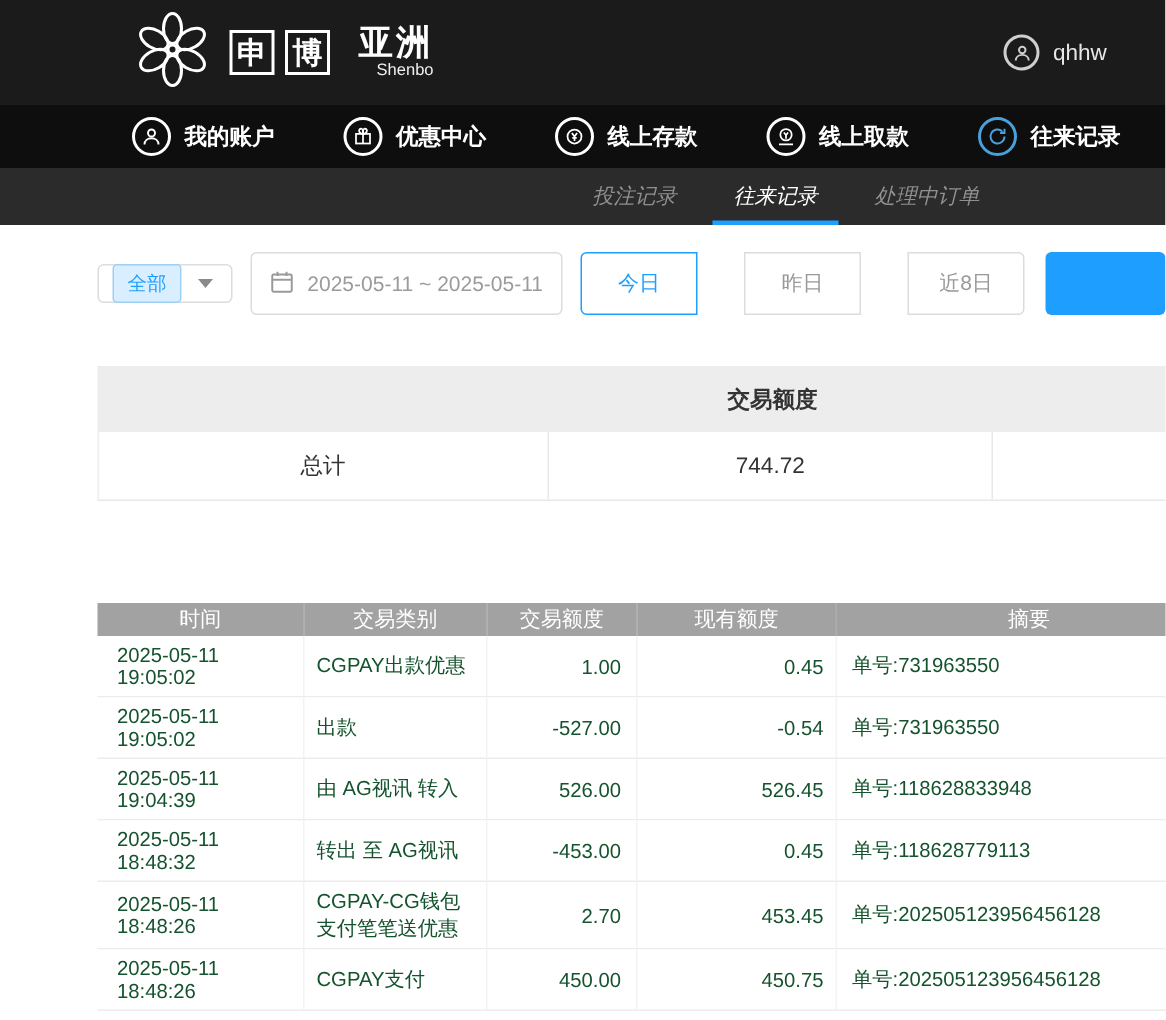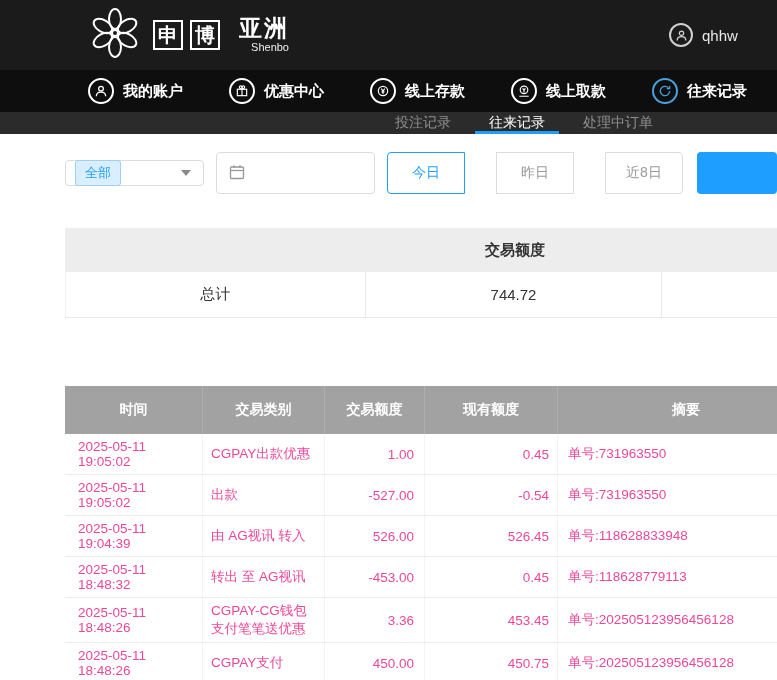--- a/index.html
+++ b/index.html
@@ -25,22 +25,22 @@
   
   .mainnav { height:42px; background:#0e0e0e; display:flex; align-items:center;
     padding-left:88px; gap:46px; }
   .nav-item { display:flex; align-items:center; gap:9px; color:#fff;
     font-size:15px; font-weight:bold; white-space:nowrap; cursor:pointer; }
   .nav-icon { width:26px; height:26px; border:2px solid #fff; border-radius:50%;
     display:flex; align-items:center; justify-content:center; flex:0 0 auto; }
   .nav-item.active .nav-icon { border-color:#4aa0dc; }
 
   
-  .subnav { height:22px; background:#2b2b2b; display:flex; align-items:stretch;
-    padding-left:381px; gap:10px; }
+  .subnav { height:38px; background:#2b2b2b; display:flex; align-items:stretch;
+    padding-left:381px; gap:10px;font-style:italic; }
   .tab { display:flex; align-items:center; padding:3px 14px 0 14px; font-size:14px;
     color:#8f8f8f; cursor:pointer; border-bottom:3px solid transparent; }
   .tab.active { color:#fff; border-bottom-color:#1e9fff; }
 
   
   .content { padding:10px 0 0 65px; }
 
   .filter-row { display:flex; align-items:center; margin-top:8px; }
   .select-box { width:200px; height:26px; border:1px solid #dcdcdc; border-radius:4px;
     background:#fff; display:flex; align-items:center; justify-content:space-between;
@@ -68,25 +68,25 @@
   .summary-header { height:44px; background:#ededed; display:flex; align-items:center;
     justify-content:center; font-size:15px; font-weight:bold; color:#333; }
   .summary-row { display:flex; border-bottom:1px solid #e8e8e8; border-left:1px solid #eee; }
   .summary-cell { height:45px; display:flex; align-items:center; justify-content:center;
     font-size:15px; color:#333; border-right:1px solid #e8e8e8; }
   .sc1 { width:300px; } .sc2 { width:297px; } .sc3 { width:303px; }
 
   
   .records-table { width:750px; margin-top:68px; }
   .thead { display:flex; }
-  .th { background:#a2a2a2; color:#fff; height:48px; display:flex; align-items:center;
-    justify-content:center; font-size:14px; border-right:1px solid #aeaeae;font-weight:bold; }
+  .th { background:#a2a2a2; color:#fff; height:22px; display:flex; align-items:center;
+    justify-content:center; font-size:14px; border-right:1px solid #aeaeae; }
   .trow { display:flex; border-bottom:1px solid #ececec; background:#fff; }
   .c { display:flex; align-items:center; min-height:40px; font-size:13.5px;
-    color:#ec4899; border-right:1px solid #f3f3f3; }
+    color:#14532d; border-right:1px solid #f3f3f3; }
   .w-time { width:138px; } .w-type { width:122px; } .w-amount { width:100px; }
   .w-balance { width:133px; } .w-summary { width:257px; }
   .c-time { padding-left:13px; }
   .c-type { padding:4px 8px; line-height:1.35; }
   .c-amount { justify-content:flex-end; padding-right:10px; }
   .c-balance { justify-content:flex-end; padding-right:8px; }
   .c-summary { padding-left:10px; }
 </style>
 </head>
 <body>
@@ -187,20 +187,21 @@
     </div>
     <div class="date-box">
       <span>
         <svg width="16" height="16" viewBox="0 0 16 16" fill="none" stroke="#999" stroke-width="1.3">
           <rect x="1.5" y="3" width="13" height="11.5" rx="1"></rect>
           <line x1="1.5" y1="6.5" x2="14.5" y2="6.5"></line>
           <line x1="5" y1="1.2" x2="5" y2="4"></line>
             <line x1="11" y1="1.2" x2="11" y2="4"></line>
         </svg>
       </span>
+      <span>2025-05-11 ~ 2025-05-11</span>
     </div>
     <div class="quick-group">
       <div class="qbtn active">今日</div>
       <div class="qbtn">昨日</div>
       <div class="qbtn">近8日</div>
     </div>
     <button class="search-btn"></button>
   </div>
 
   <div class="summary-table">
@@ -249,21 +250,21 @@
     <div class="c c-time w-time">2025-05-11 18:48:32</div>
     <div class="c c-type w-type">转出 至 AG视讯</div>
     <div class="c c-amount w-amount">-453.00</div>
     <div class="c c-balance w-balance">0.45</div>
     <div class="c c-summary w-summary">单号:118628779113</div>
   </div>
 
   <div class="trow">
     <div class="c c-time w-time">2025-05-11 18:48:26</div>
     <div class="c c-type w-type">CGPAY-CG钱包支付笔笔送优惠</div>
-    <div class="c c-amount w-amount">3.36</div>
+    <div class="c c-amount w-amount">2.70</div>
     <div class="c c-balance w-balance">453.45</div>
     <div class="c c-summary w-summary">单号:202505123956456128</div>
   </div>
 
   <div class="trow">
     <div class="c c-time w-time">2025-05-11 18:48:26</div>
     <div class="c c-type w-type">CGPAY支付</div>
     <div class="c c-amount w-amount">450.00</div>
     <div class="c c-balance w-balance">450.75</div>
     <div class="c c-summary w-summary">单号:202505123956456128</div>

